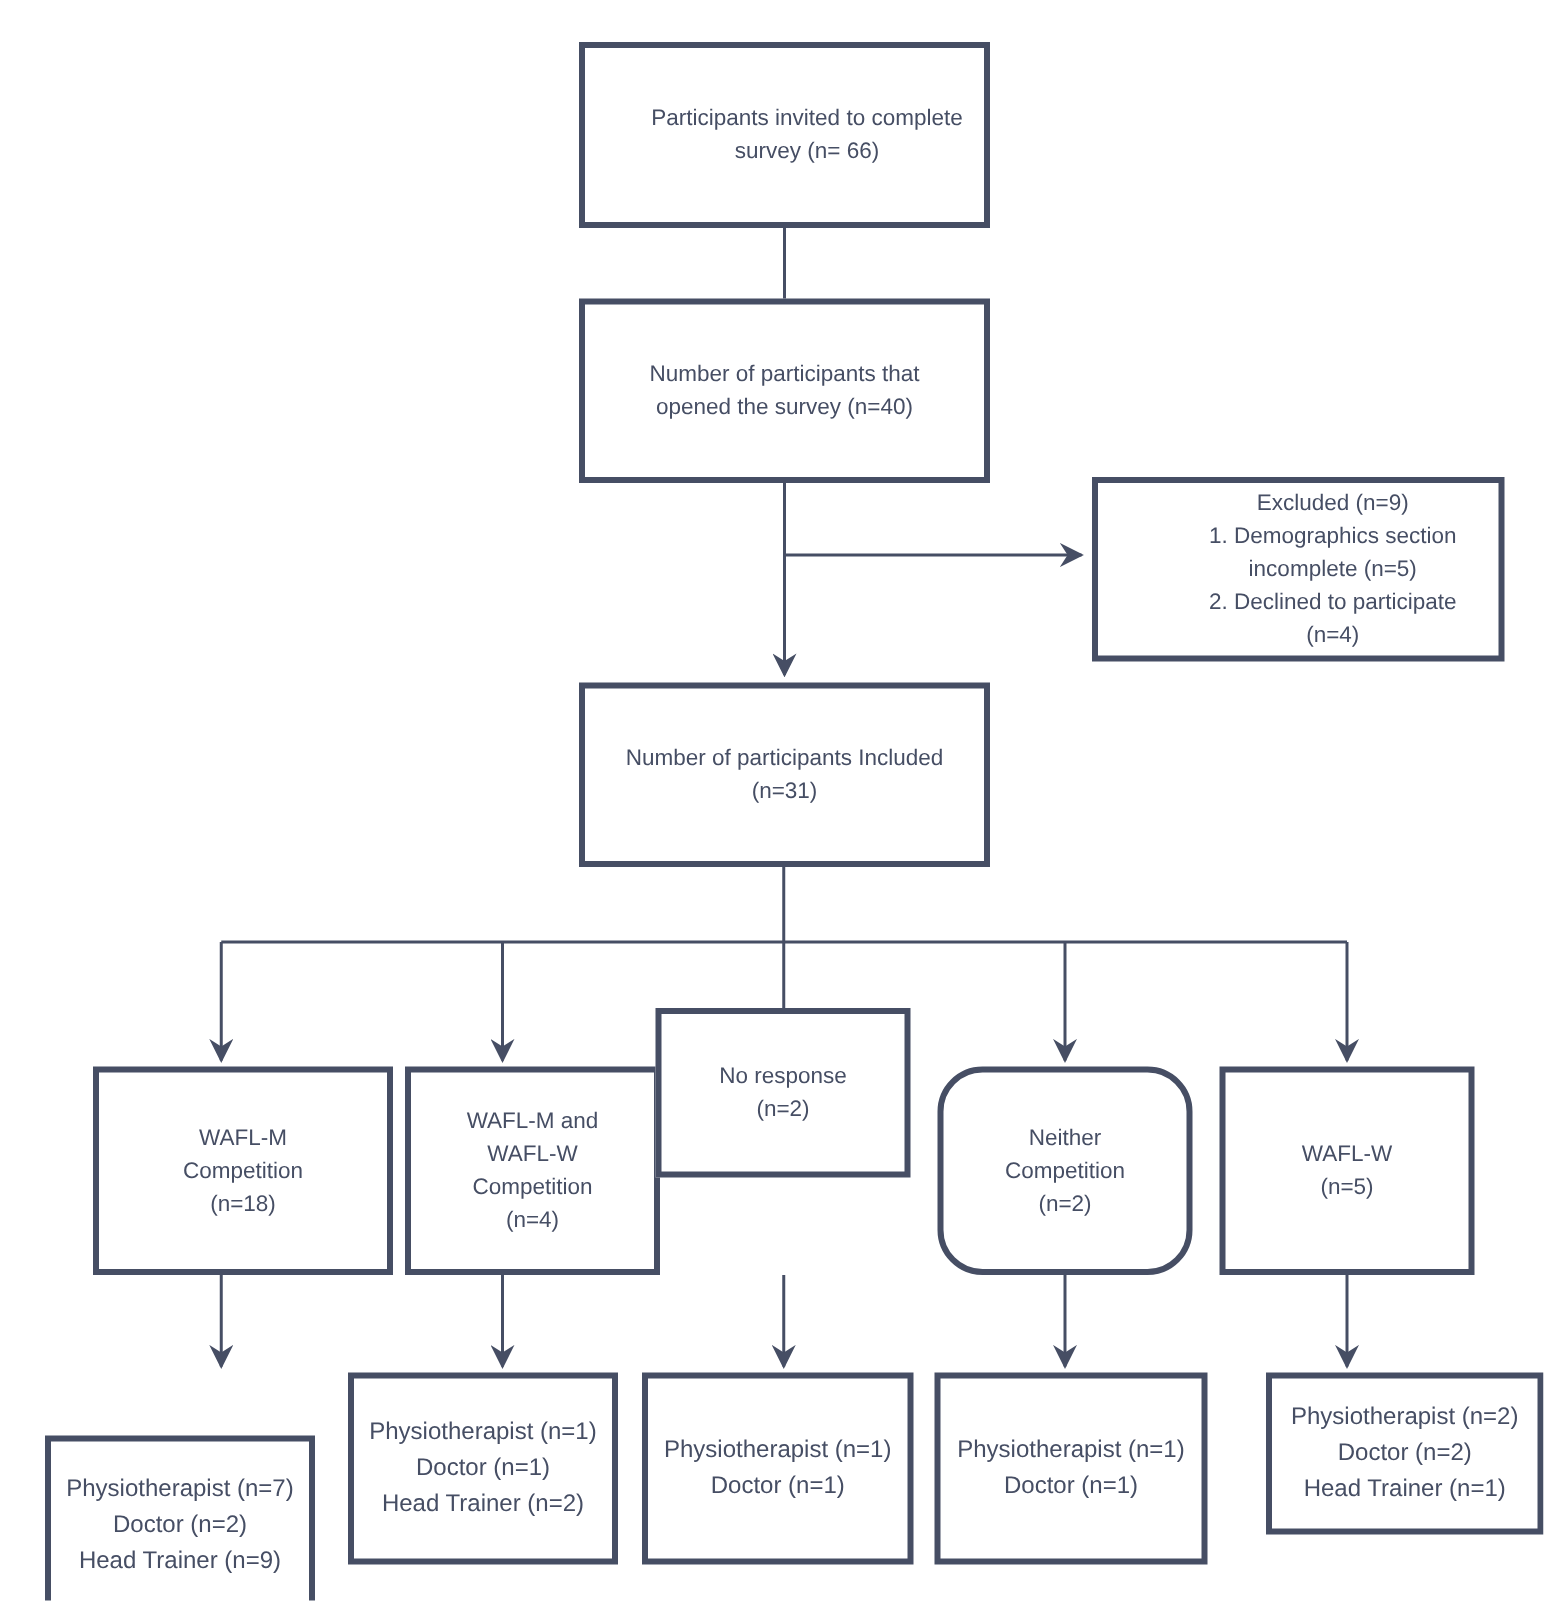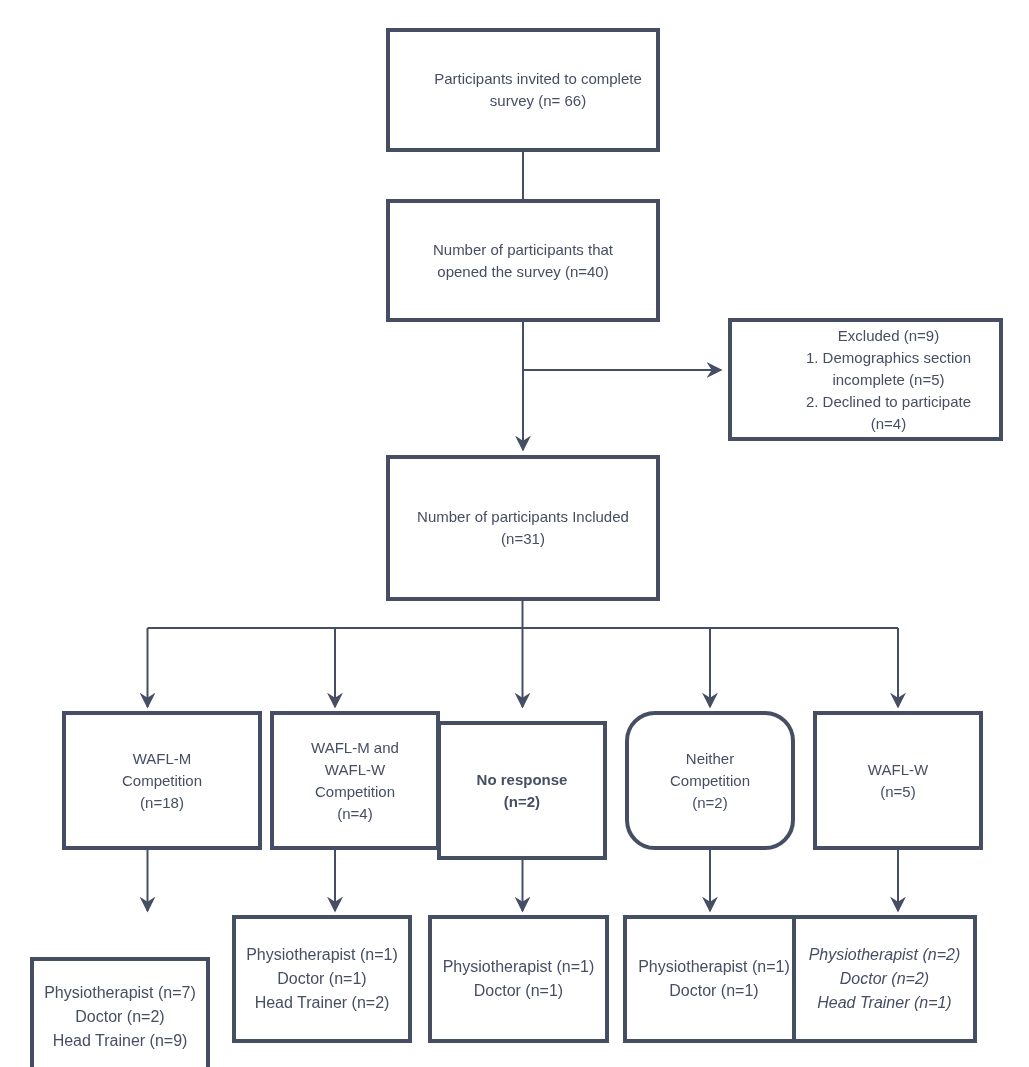--- a/index.html
+++ b/index.html
@@ -33,33 +33,33 @@
     white-space:pre-line;
     font-size:15px;
     line-height:22px;
     padding:0 6px;
   }
   .staff .txt{font-size:16px;line-height:24px;}
   
   .pos-invited{left:386px;top:28px;width:274px;height:124px;padding-left:30px;}
   .pos-opened{left:386px;top:199px;width:274px;height:123px;}
   .pos-excluded{left:728px;top:318px;width:275px;height:123px;padding-left:46px;}
-  .pos-included{left:386px;top:455px;width:274px;height:146px;align-items:center;}
+  .pos-included{left:386px;top:455px;width:274px;height:123px;align-items:center;}
   
   .pos-bA{left:62px;top:711px;width:200px;height:139px;align-items:center;}
   .pos-bB{left:250px;top:711px;width:170px;height:139px;margin-left:20px;}
-  .pos-bC{left:437px;top:721px;width:170px;height:139px;font-weight:bold;}
+  .pos-bC{left:437px;top:672px;width:170px;height:113px;}
   .pos-bD{left:625px;top:711px;width:170px;height:139px;border-radius:30px;}
   .pos-bE{left:813px;top:711px;width:170px;height:139px;}
   
   .pos-sA{left:30px;top:957px;width:180px;height:120px;}
   .pos-sB{left:232px;top:915px;width:180px;height:128px;}
   .pos-sC{left:428px;top:915px;width:181px;height:128px;}
   .pos-sD{left:623px;top:915px;width:182px;height:128px;}
-  .pos-sE{left:792px;top:915px;width:185px;height:128px;font-style:italic;}
+  .pos-sE{left:844px;top:915px;width:185px;height:108px;}
 </style>
 </head>
 <body>
 
 <div class="canvas">
 
   <svg class="connectors" viewBox="0 0 1029 1067" xmlns="http://www.w3.org/2000/svg" aria-hidden="true">
     <defs>
       <marker id="arrowhead" viewBox="0 0 10 10" refX="9" refY="5" markerWidth="8" markerHeight="8" orient="auto">
         <path d="M0,0 L10,5 L0,10 L3.2,5 Z"></path>

